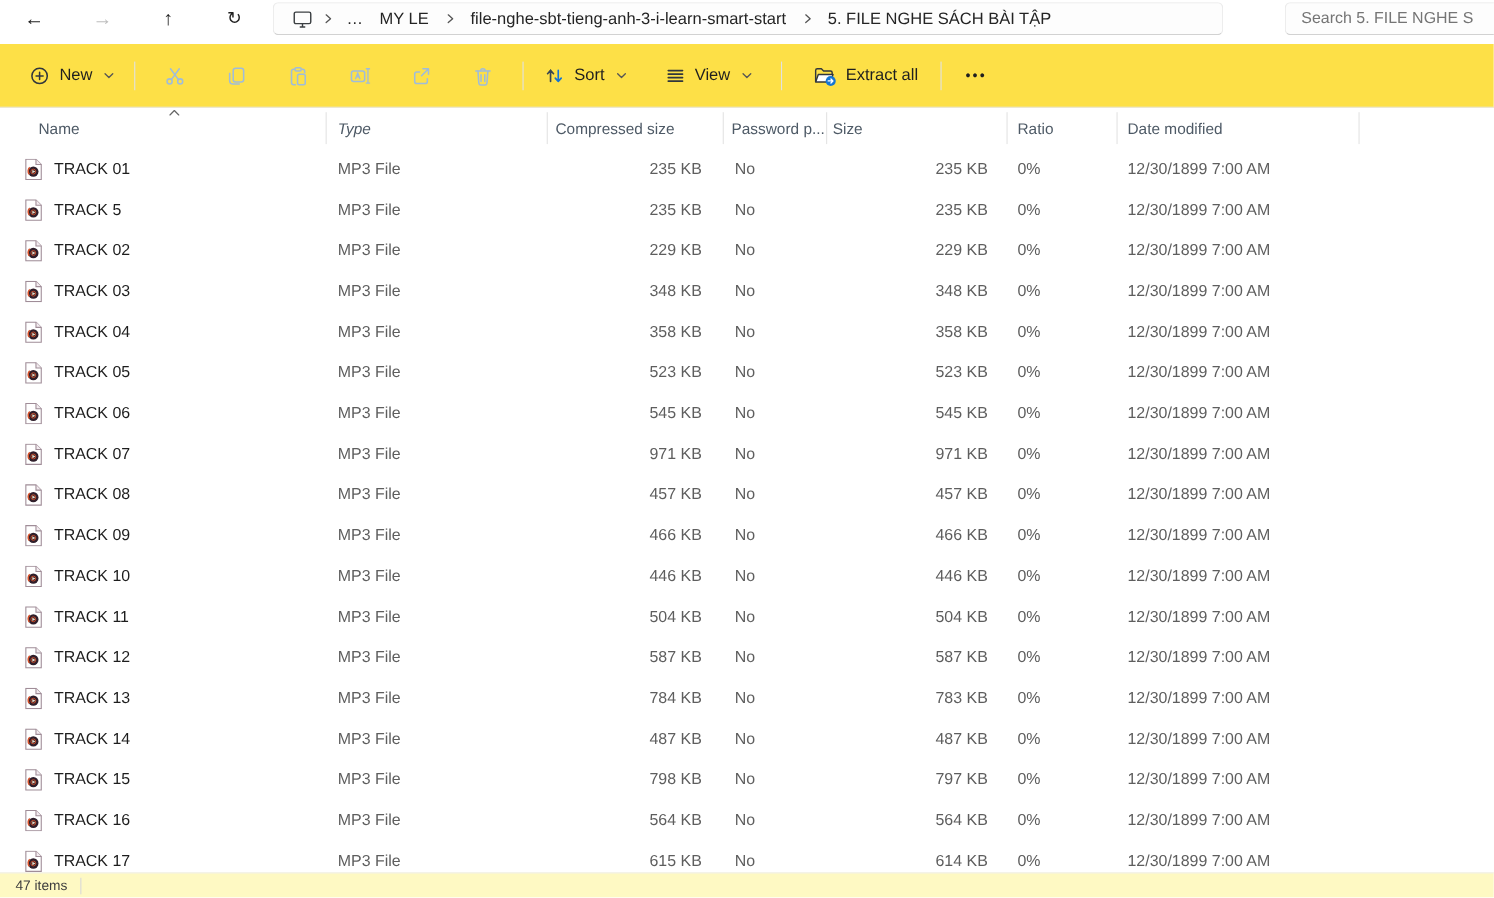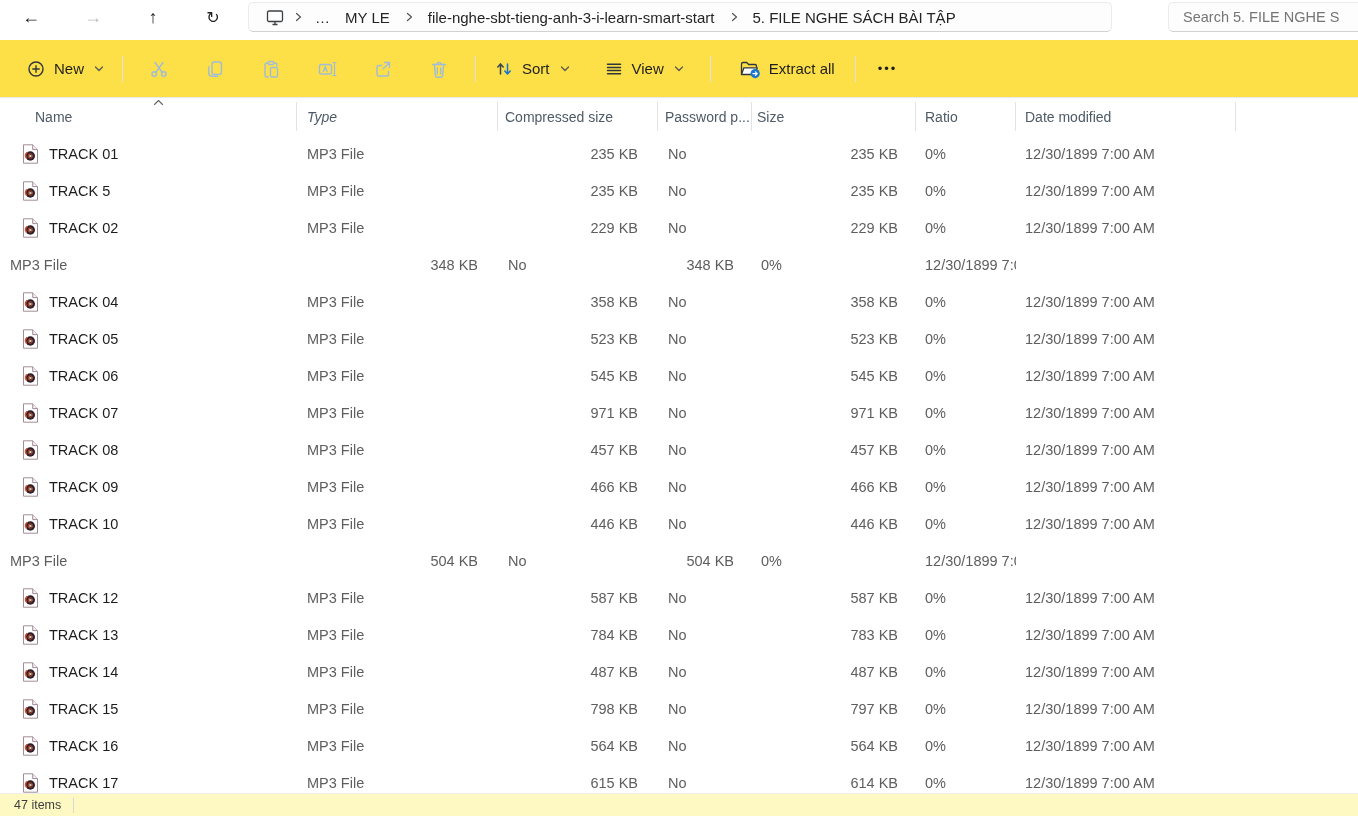--- a/index.html
+++ b/index.html
@@ -356,20 +356,33 @@
     <div class="cell c-type">MP3 File</div>
     <div class="cell c-comp">229 KB</div>
     <div class="cell c-pass">No</div>
     <div class="cell c-size">229 KB</div>
     <div class="cell c-ratio">0%</div>
     <div class="cell c-date">12/30/1899 7:00 AM</div>
     <div></div>
   </div>
 
   <div class="grid-row file-row">
+    <div class="cell c-name">
+      <span>
+        <svg width="17" height="20" viewBox="0 0 17 20">
+          <path d="M1.5 .8 h9.2 l4.8 4.8 v13.6 h-14 z" fill="#ffffff" stroke="#a08d98" stroke-width="1"></path>
+          <path d="M10.7 .8 v4.8 h4.8" fill="#f3ecf0" stroke="#a08d98" stroke-width="1"></path>
+          <circle cx="8.3" cy="12" r="4.7" fill="#2f1f2b"></circle>
+          <path d="M4.6 14.4 a4.7 4.7 0 0 1 .5 -6.2" stroke="#d4502a" stroke-width="1.5" fill="none"></path>
+          <circle cx="8.3" cy="12" r="2.2" fill="none" stroke="#c24a28" stroke-width=".9"></circle>
+          <path d="M7.4 10.5 l2.9 1.5 -2.9 1.5 z" fill="#e8d9c2"></path>
+        </svg>
+      </span>
+      <span>TRACK 03</span>
+    </div>
     <div class="cell c-type">MP3 File</div>
     <div class="cell c-comp">348 KB</div>
     <div class="cell c-pass">No</div>
     <div class="cell c-size">348 KB</div>
     <div class="cell c-ratio">0%</div>
     <div class="cell c-date">12/30/1899 7:00 AM</div>
     <div></div>
   </div>
 
   <div class="grid-row file-row">
@@ -527,20 +540,33 @@
     <div class="cell c-type">MP3 File</div>
     <div class="cell c-comp">446 KB</div>
     <div class="cell c-pass">No</div>
     <div class="cell c-size">446 KB</div>
     <div class="cell c-ratio">0%</div>
     <div class="cell c-date">12/30/1899 7:00 AM</div>
     <div></div>
   </div>
 
   <div class="grid-row file-row">
+    <div class="cell c-name">
+      <span>
+        <svg width="17" height="20" viewBox="0 0 17 20">
+          <path d="M1.5 .8 h9.2 l4.8 4.8 v13.6 h-14 z" fill="#ffffff" stroke="#a08d98" stroke-width="1"></path>
+          <path d="M10.7 .8 v4.8 h4.8" fill="#f3ecf0" stroke="#a08d98" stroke-width="1"></path>
+          <circle cx="8.3" cy="12" r="4.7" fill="#2f1f2b"></circle>
+          <path d="M4.6 14.4 a4.7 4.7 0 0 1 .5 -6.2" stroke="#d4502a" stroke-width="1.5" fill="none"></path>
+          <circle cx="8.3" cy="12" r="2.2" fill="none" stroke="#c24a28" stroke-width=".9"></circle>
+          <path d="M7.4 10.5 l2.9 1.5 -2.9 1.5 z" fill="#e8d9c2"></path>
+        </svg>
+      </span>
+      <span>TRACK 11</span>
+    </div>
     <div class="cell c-type">MP3 File</div>
     <div class="cell c-comp">504 KB</div>
     <div class="cell c-pass">No</div>
     <div class="cell c-size">504 KB</div>
     <div class="cell c-ratio">0%</div>
     <div class="cell c-date">12/30/1899 7:00 AM</div>
     <div></div>
   </div>
 
   <div class="grid-row file-row">

